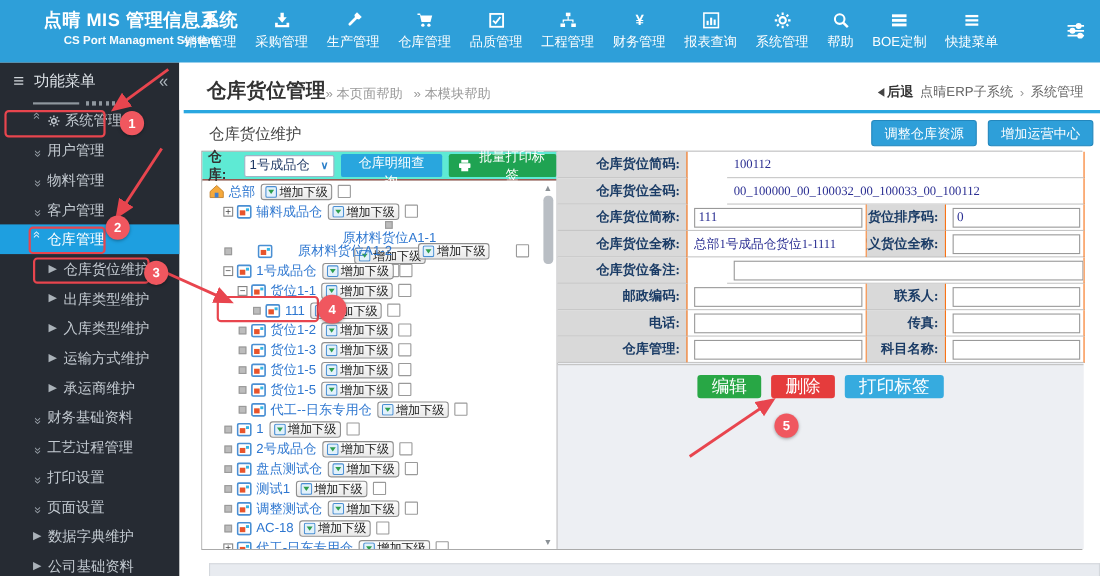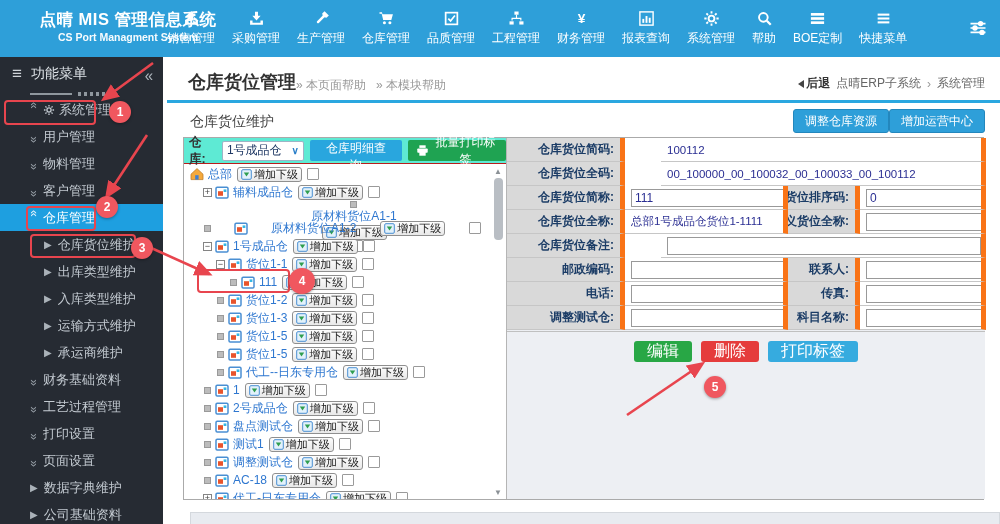--- a/index.html
+++ b/index.html
@@ -46,21 +46,21 @@
   .help-links { position:absolute; left:133px; top:20px; font-size:12px; color:#999; display:flex; gap:10px; }
   .crumbs { position:absolute; right:15px; top:18px; font-size:12px; color:#666; display:flex; align-items:center; gap:6px; }
   .crumbs .back { color:#333; font-weight:bold; display:flex; align-items:center; gap:2px; cursor:pointer; }
   .back-tri { width:0; height:0; border-top:4px solid transparent; border-bottom:4px solid transparent; border-right:6px solid #444; display:inline-block; }
   .crumbs .lnk { cursor:pointer; }
   .crumbs .sep { color:#999; }
   .blue-line { position:absolute; left:167px; top:100px; width:833px; height:3px; background:#2aa7e0; }
 
   
   .panel-title { position:absolute; left:190px; top:113px; font-size:14px; color:#444; }
-  .top-actions { position:absolute; right:15px; top:109px; display:flex; gap:0; }
+  .top-actions { position:absolute; right:6px; top:109px; display:flex; gap:10px; }
   .btn-blue { background:#2e9fd9; color:#fff; border:1px solid #2387bd; border-radius:3px; font-size:12px; height:24px; padding:0 11px; cursor:pointer; font-family:inherit; }
 
   
   .panel { position:absolute; left:183px; top:137px; width:801px; height:363px; border:1px solid #aaa; background:#fff; }
   .left-col { position:absolute; left:0; top:0; width:322px; height:361px; }
   .tree-toolbar { position:absolute; left:0; top:0; width:322px; height:26px; border-bottom:1px solid #b91c1c; display:flex; align-items:center; padding-left:5px; gap:6px; background:#5eead4; }
   .wh-label { font-size:12.5px; font-weight:bold; color:#333; }
   .wh-select { width:88px; height:20px; border:1px solid #9eb4c6; border-radius:2px; background:#fff; display:flex; align-items:center; justify-content:space-between; padding:0 4px; cursor:pointer; }
   .wh-select .v { font-size:12px; color:#1f3864; }
   .wh-select .c { font-size:10px; color:#2a7fc9; font-weight:bold; }
@@ -75,21 +75,21 @@
   .add-child { display:inline-flex; align-items:center; gap:2px; border:1px solid #8f8f8f; border-radius:3px; background:linear-gradient(#fdfdfd,#e9e9e9); font-size:11px; color:#222; height:15px; padding:0 3px; cursor:pointer; }
   .cb { width:12px; height:12px; border:1px solid #9a9a9a; background:#fff; border-radius:1px; margin-left:5px; cursor:pointer; flex:none; }
   .tree-scroll { position:absolute; right:2px; top:29px; width:11px; height:330px; }
   .ts-up,.ts-down { position:absolute; left:1px; font-size:8px; color:#8b9196; }
   .ts-up { top:0; } .ts-down { bottom:0; }
   .ts-thumb { position:absolute; left:1px; top:11px; width:9px; height:62px; background:#b9bec4; border-radius:4px; cursor:pointer; }
 
   
   .right-col { position:absolute; left:322px; top:0; width:479px; height:361px; border-left:1px solid #b5b5b5; background:#edeff3; }
   .form-grid { display:grid; grid-template-columns:118px 163px 72px 126px; grid-auto-rows:24px; background:#fff; }
-  .fcell { border-right:5px solid #f97316; border-bottom:1px solid #c6c6c6; display:flex; align-items:center; overflow:hidden; }
+  .fcell { border-right:1px solid #f97316; border-bottom:1px solid #c6c6c6; display:flex; align-items:center; overflow:hidden;font-family:Liberation Serif, serif; }
   .fcell.lbl { background:#d9d9d9; justify-content:flex-end; padding-right:6px; font-size:12px; font-weight:bold; color:#1b3c66; white-space:nowrap; }
   .fcell.val { padding-left:6px; font-size:11.5px; color:#2a2e92; white-space:nowrap; }
   .fcell.span3 { grid-column:2 / 5;margin-left:36px; }
   .fin { height:18px; border:1px solid #999; font-size:12px; color:#2a2e92; padding:0 3px; font-family:inherit; }
   .form-footer { position:absolute; left:0; top:193px; width:478px; height:168px; background:#edeff3; border-top:1px solid #c0c0c0; display:flex; justify-content:center; align-items:flex-start; gap:9px; padding-top:9px; }
   .fbtn { border:none; border-radius:3px; color:#fff; font-size:16px; height:21px; padding:0 13px; cursor:pointer; font-family:inherit; }
 
   
   .bottom-strip { position:absolute; left:190px; top:512px; width:810px; height:12px; background:#e8ebf0; border:1px solid #d4d8dd; border-bottom:none; }
 
@@ -714,21 +714,21 @@
             <input class="fin" style="width: 116px;">
           </div>
           <div class="fcell lbl">电话:</div>
           <div class="fcell val">
             <input class="fin" style="width: 153px;">
           </div>
           <div class="fcell lbl">传真:</div>
           <div class="fcell val">
             <input class="fin" style="width: 116px;">
           </div>
-          <div class="fcell lbl">调整测试仓:</div>
+          <div class="fcell lbl">仓库管理:</div>
           <div class="fcell val">
             <input class="fin" style="width: 153px;">
           </div>
           <div class="fcell lbl">科目名称:</div>
           <div class="fcell val">
             <input class="fin" style="width: 116px;">
           </div>
         </div>
     <div class="form-footer" id="form-footer">
           <button class="fbtn" style="background: rgb(40, 167, 69);">编辑</button>

